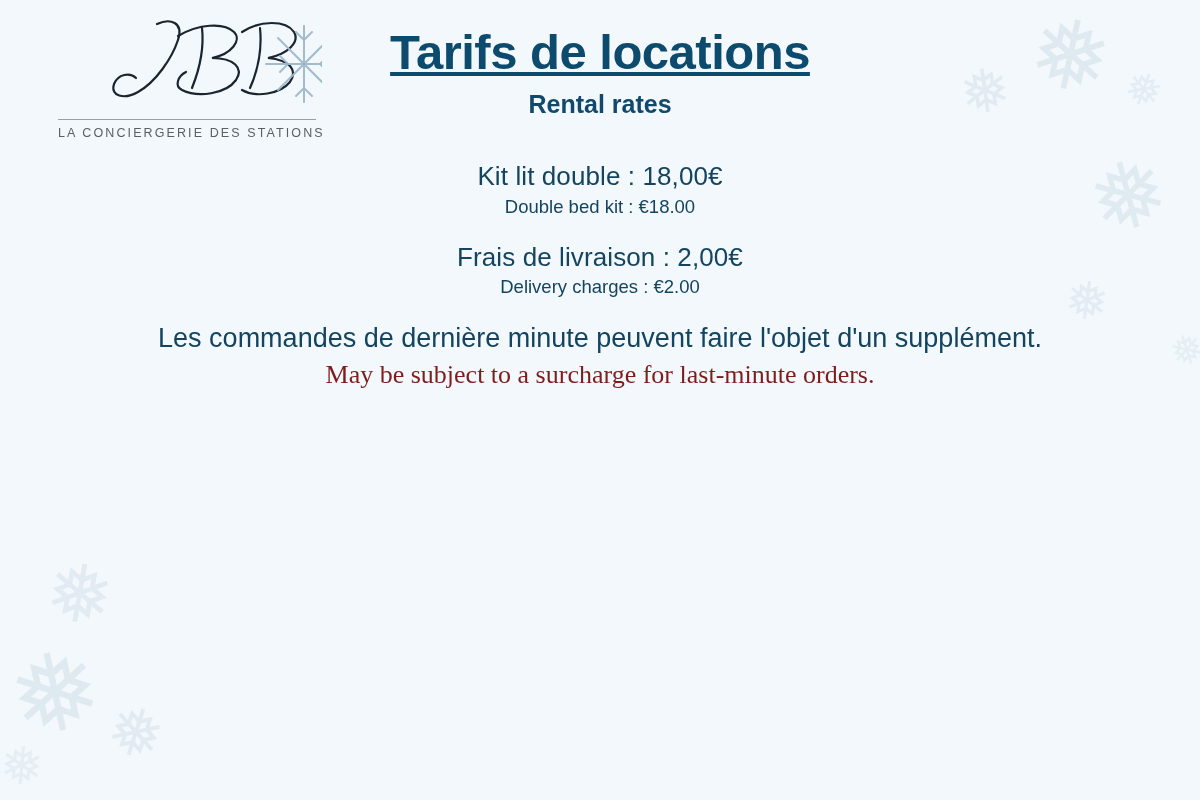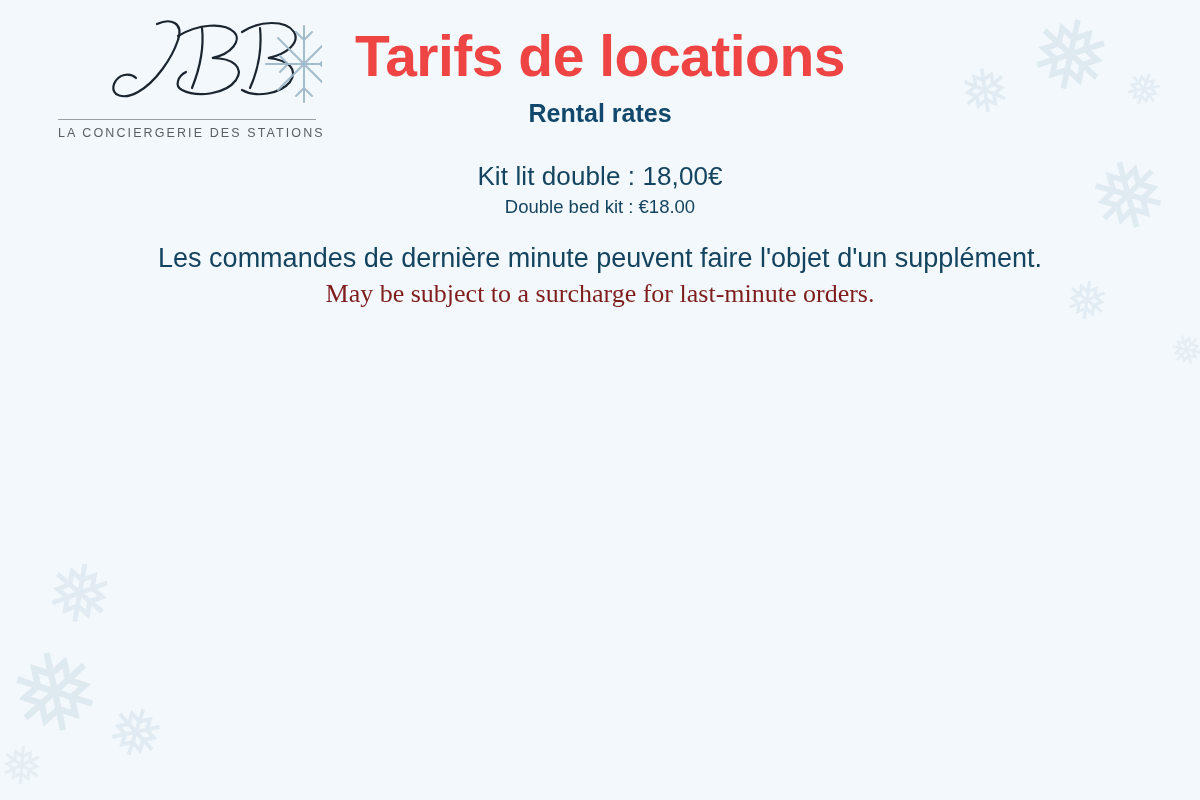--- a/index.html
+++ b/index.html
@@ -72,26 +72,27 @@
   
   .header {
     position: absolute;
     left: 0;
     right: 0;
     top: 26px;
     text-align: center;
     z-index: 2;
   }
   .title {
-    font-size: 57px;
+    font-size: 49px;
     font-weight: bold;
-    color: #ef4444;
+    color: #0c4a6e;
     letter-spacing: -0.5px;
     margin: 0;
     line-height: 1.08;
+    text-decoration: underline;
   }
   .subtitle {
     font-size: 25px;
     font-weight: bold;
     color: #12486c;
     margin: 12px 0 0 0;
     line-height: 1.1;
   }
 
   
@@ -176,18 +177,22 @@
 <div class="header">
   <h1 class="title">Tarifs de locations</h1>
   <p class="subtitle">Rental rates</p>
 </div>
 
 <div class="list">
   <div class="item">
     <div class="fr">Kit lit double : 18,00€</div>
     <div class="en">Double bed kit : €18.00</div>
   </div>
+  <div class="item">
+    <div class="fr">Frais de livraison : 2,00€</div>
+    <div class="en">Delivery charges : €2.00</div>
+  </div>
 
   <div class="footer">
     <div class="fr">Les commandes de dernière minute peuvent faire l'objet d'un supplément.</div>
     <div class="en">May be subject to a surcharge for last-minute orders.</div>
   </div>
 </div>
 
 </body></html>

